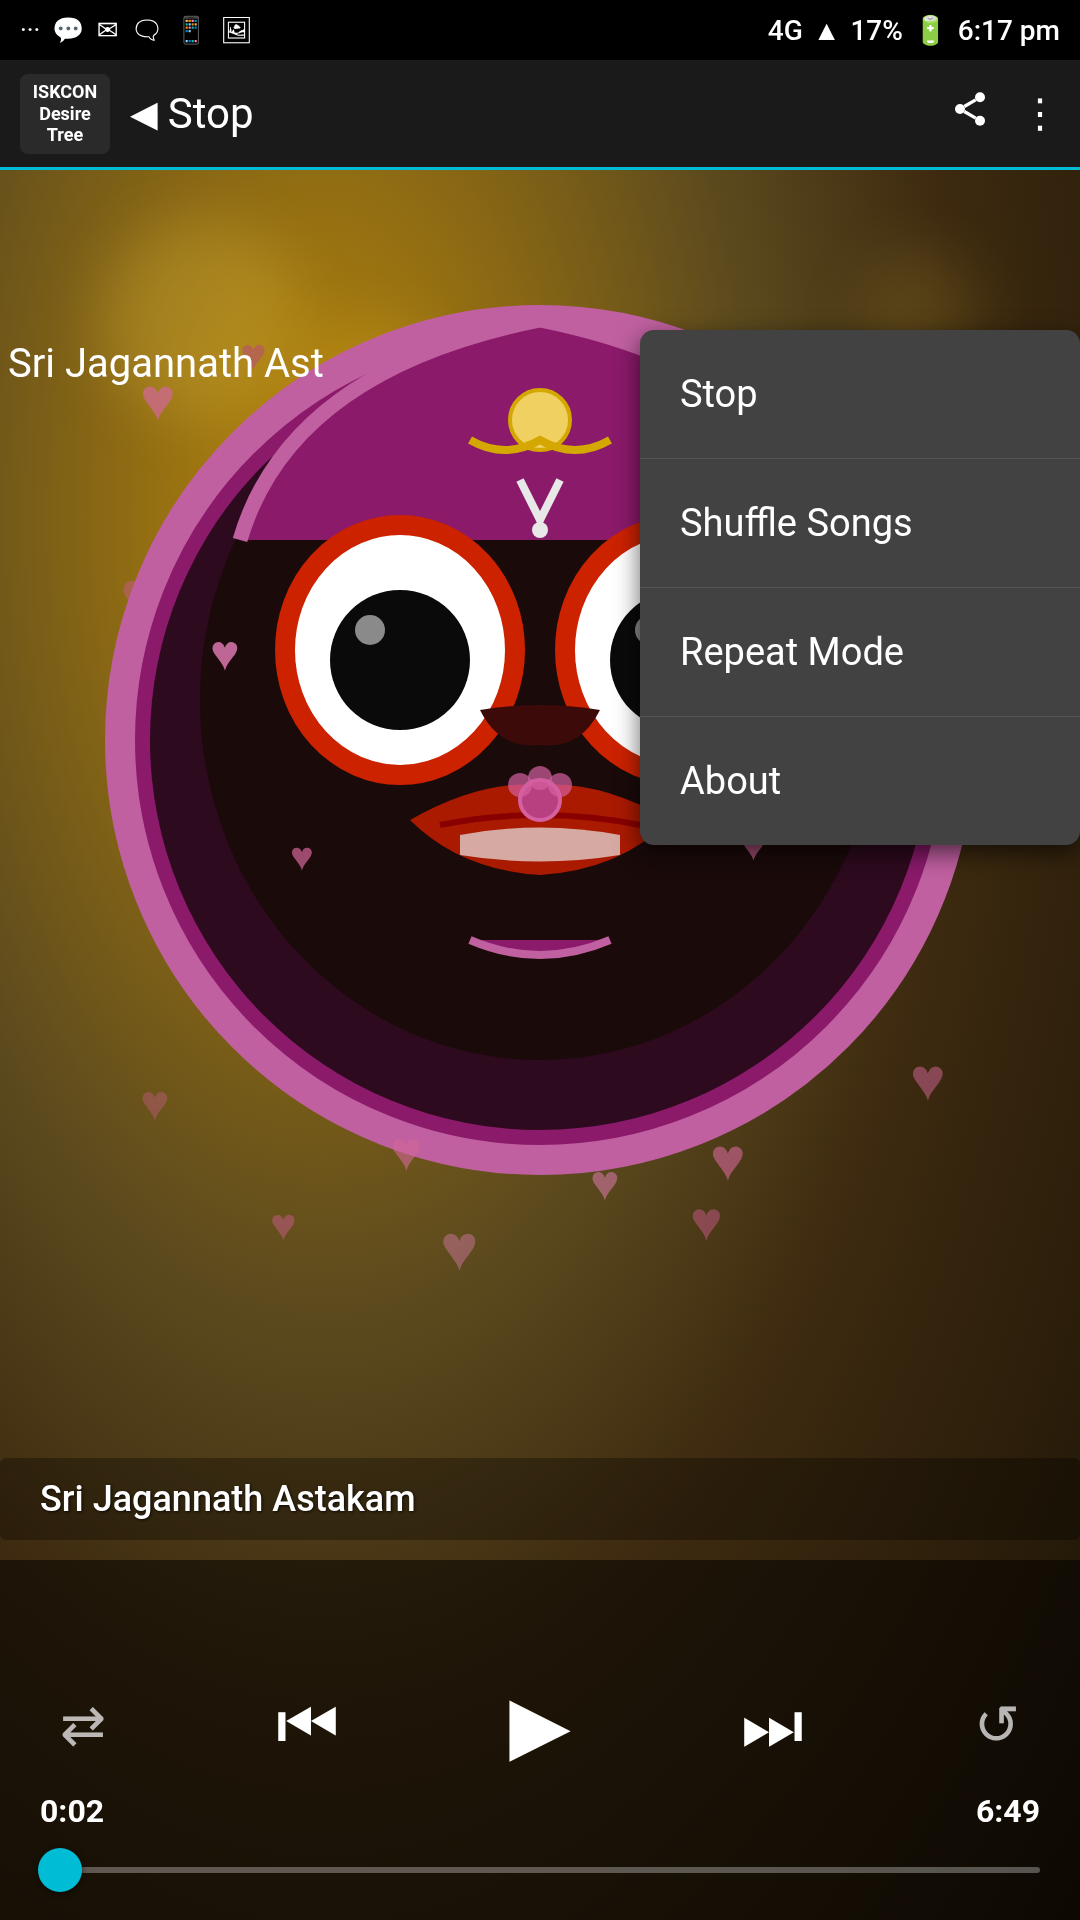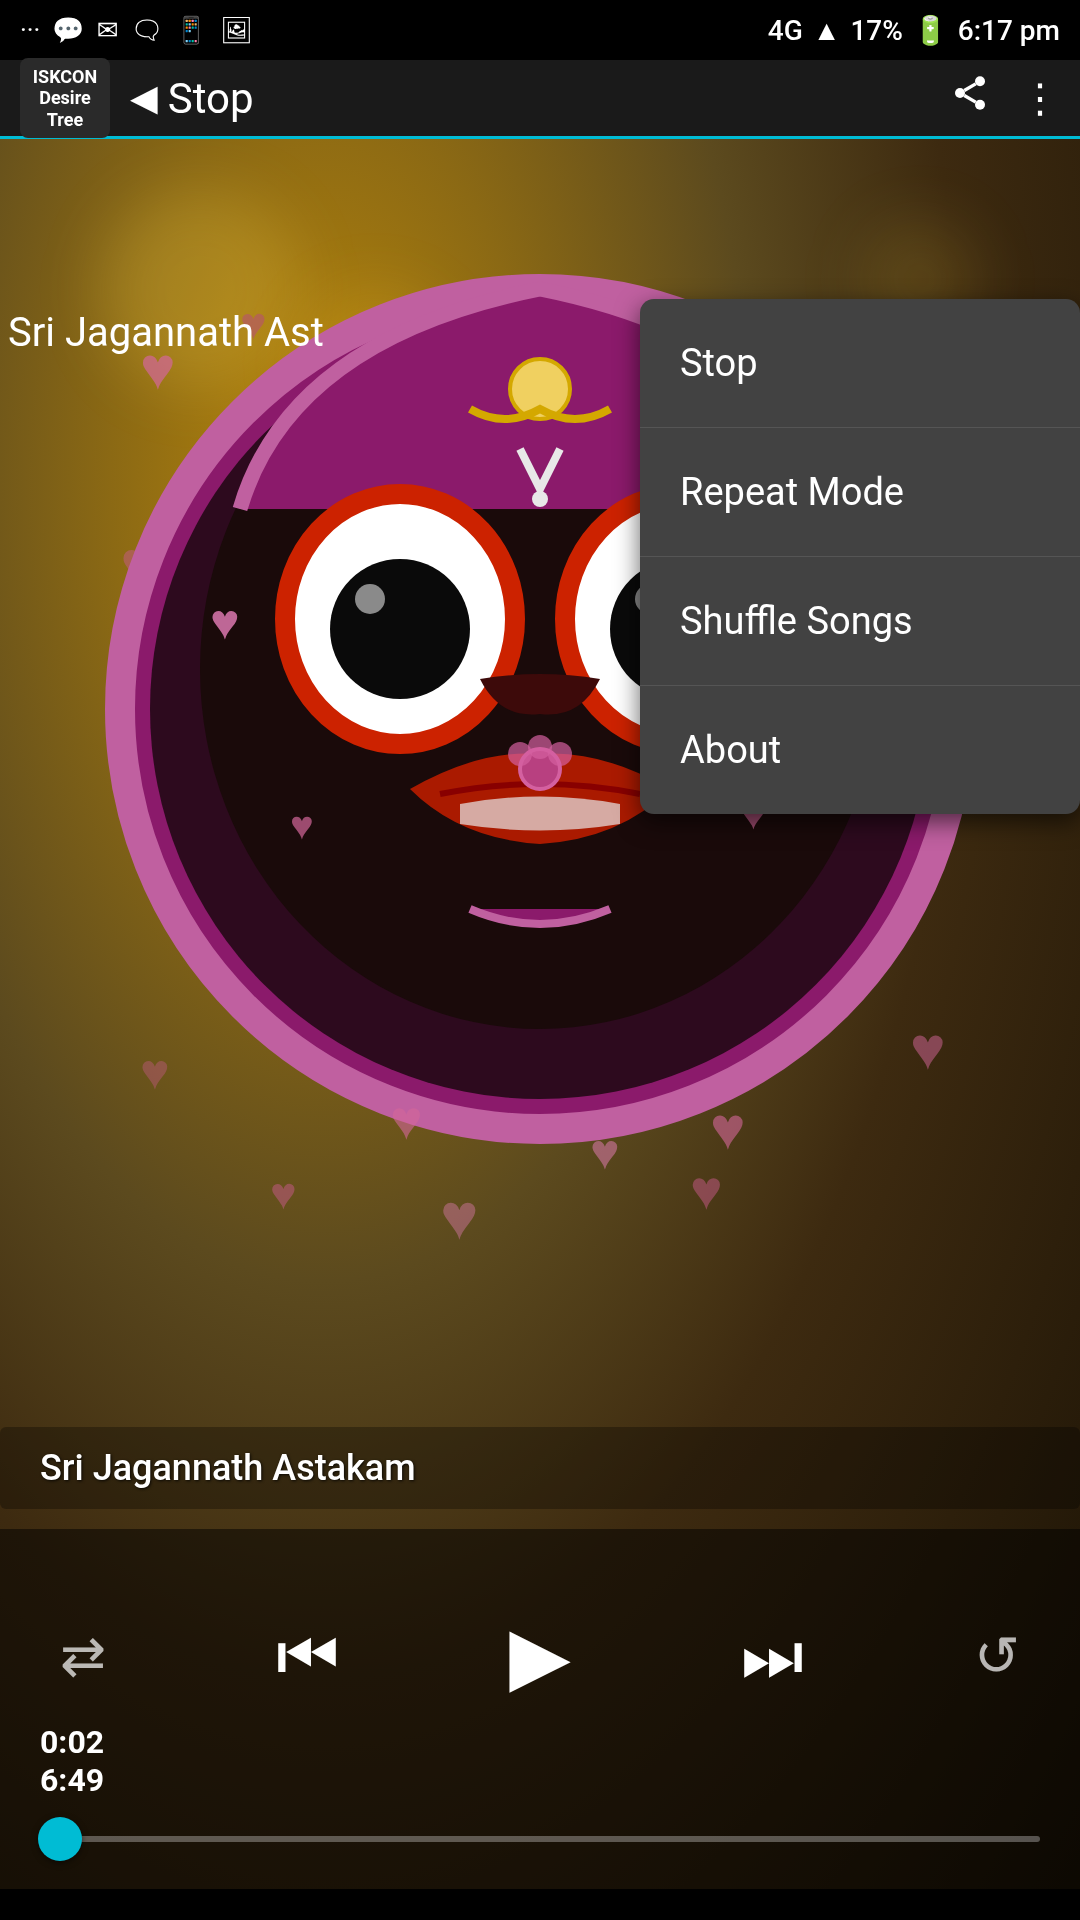--- a/index.html
+++ b/index.html
@@ -43,21 +43,21 @@
     }
 
     .status-icon {
       color: #fff;
       font-size: 26px;
     }
 
     
     .app-bar {
       width: 100%;
-      height: 79px;
+      height: 110px;
       background: #1a1a1a;
       display: flex;
       align-items: center;
       padding: 0 20px;
       position: relative;
       z-index: 100;
       border-bottom: 3px solid #00bcd4;
     }
 
     .app-bar-logo {
@@ -189,21 +189,20 @@
     .control-btn-main {
       color: #fff;
       font-size: 70px;
     }
 
     .time-row {
       display: flex;
       justify-content: space-between;
       padding: 0 40px;
       margin-bottom: 10px;
-      flex-direction: column;
     }
 
     .time-text {
       color: #fff;
       font-size: 32px;
       font-weight: bold;
     }
 
     
     .progress-bar-container {
@@ -438,19 +437,19 @@
       <div class="progress-bar-track">
         <div class="progress-bar-fill"></div>
         <div class="progress-thumb"></div>
       </div>
     </div>
   </div>
 
   <div class="dropdown-overlay">
     <div class="dropdown-menu">
       <div class="dropdown-item">Stop</div>
+      <div class="dropdown-item">Shuffle Songs</div>
       <div class="dropdown-item">Repeat Mode</div>
-      <div class="dropdown-item">Shuffle Songs</div>
       <div class="dropdown-item">About</div>
     </div>
   </div>
 
 </div>
 
 </body></html>

